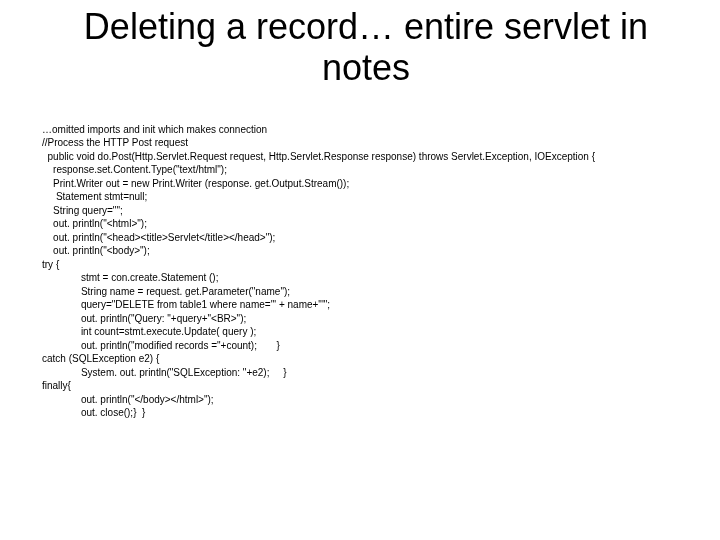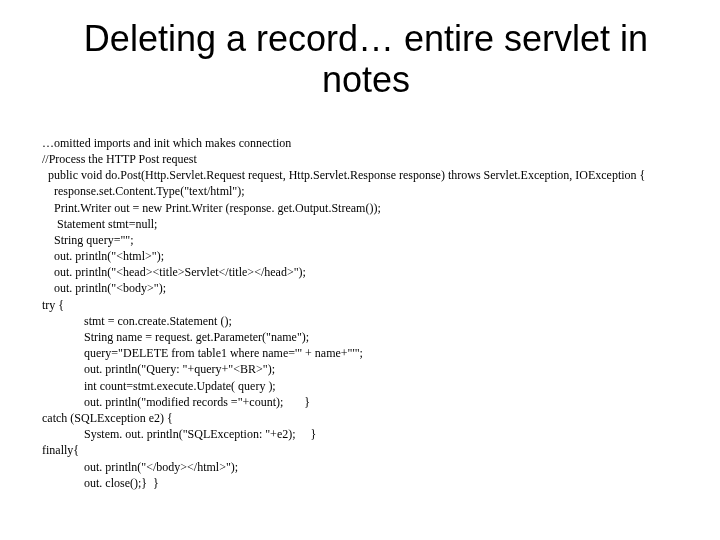--- a/index.html
+++ b/index.html
@@ -6,37 +6,37 @@
   body {
     width: 720px;
     height: 540px;
     background: #ffffff;
     font-family: Arial, Helvetica, sans-serif;
     overflow: hidden;
   }
   .slide {
     width: 100%;
     height: 100%;
-    padding: 18px 30px 0 42px;
+    padding: 6px 30px 0 42px;
   }
   .title {
     font-size: 36px;
     font-weight: 400;
     color: #000;
     text-align: center;
     line-height: 1.15;
     margin-bottom: 34px;
     padding: 0 10px;
   }
   .code-block {
-    font-size: 12px;
+    font-size: 10px;
     line-height: 1.35;
     color: #000;
     white-space: pre;
-    font-family: Liberation Serif, serif;
+    font-family: Liberation Sans, sans-serif;
   }
 </style>
 </head>
 <body>
 
 <div class="slide">
   <h1 class="title">Deleting a record… entire servlet in notes</h1>
   <div class="code-block">…omitted imports and init which makes connection
 //Process the HTTP Post request
   public void do.Post(Http.Servlet.Request request, Http.Servlet.Response response) throws Servlet.Exception, IOException {

